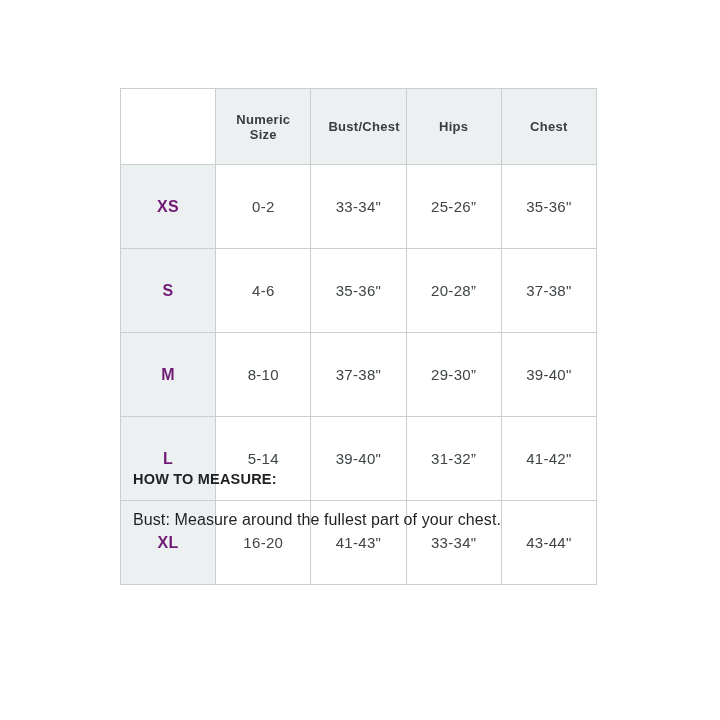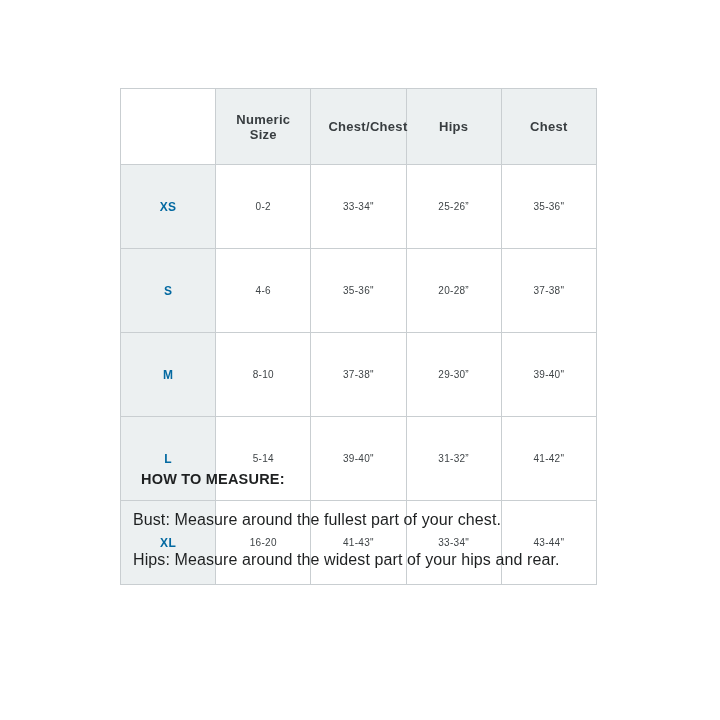--- a/index.html
+++ b/index.html
@@ -44,68 +44,68 @@
     font-weight: 700;
     letter-spacing: 0.3px;
     color: #383d40;
   }
   table.size-chart thead th.corner {
     background: #ffffff;
   }
   table.size-chart tbody th {
     height: 49px;
     background: var(--cell-gray, #ecf0f1);
-    font-size: 12px;
+    font-size: 16px;
     font-weight: 600;
     letter-spacing: 0.4px;
-    color: #0369a1;
+    color: #701a75;
   }
   table.size-chart tbody td {
     height: 49px;
     background: #ffffff;
-    font-size: 10px;
+    font-size: 15px;
     font-weight: 400;
     letter-spacing: 0.3px;
     color: #3f4447;
   }
 
   
   .measure {
     position: absolute;
     left: 133px;
     top: 468px;
     width: 540px;
     color: #1e2021;
   }
   .measure-title {
     font-size: 14.5px;
     font-weight: 600;
     letter-spacing: 0.2px;
     line-height: 23px;
-    margin: 0 0 17px 8px;
+    margin: 0 0 17px 0;
   }
   .measure p {
     font-size: 16px;
     font-weight: 400;
     line-height: 23px;
     letter-spacing: 0.1px;
     margin: 0 0 17px 0;
   }
 </style>
 </head>
 <body>
 
 <div class="page">
 
   <table class="size-chart">
     <thead>
       <tr>
           <th class="corner"></th>
           <th>Numeric Size</th>
-          <th>Chest/Chest</th>
+          <th>Bust/Chest</th>
           <th>Hips</th>
           <th>Chest</th>
         </tr>
     </thead>
     <tbody>
         <tr>
           <th>XS</th>
           <td>0-2</td>
           <td>33-34"</td>
           <td>25-26”</td>
@@ -139,16 +139,15 @@
           <td>33-34"</td>
           <td>43-44"</td>
         </tr>
       </tbody>
   </table>
 
   <div class="measure">
     <div class="measure-title">HOW TO MEASURE:</div>
 
   <p>Bust: Measure around the fullest part of your chest.</p>
-      <p>Hips: Measure around the widest part of your hips and rear.</p>
     </div>
 
 </div>
 
 </body></html>

